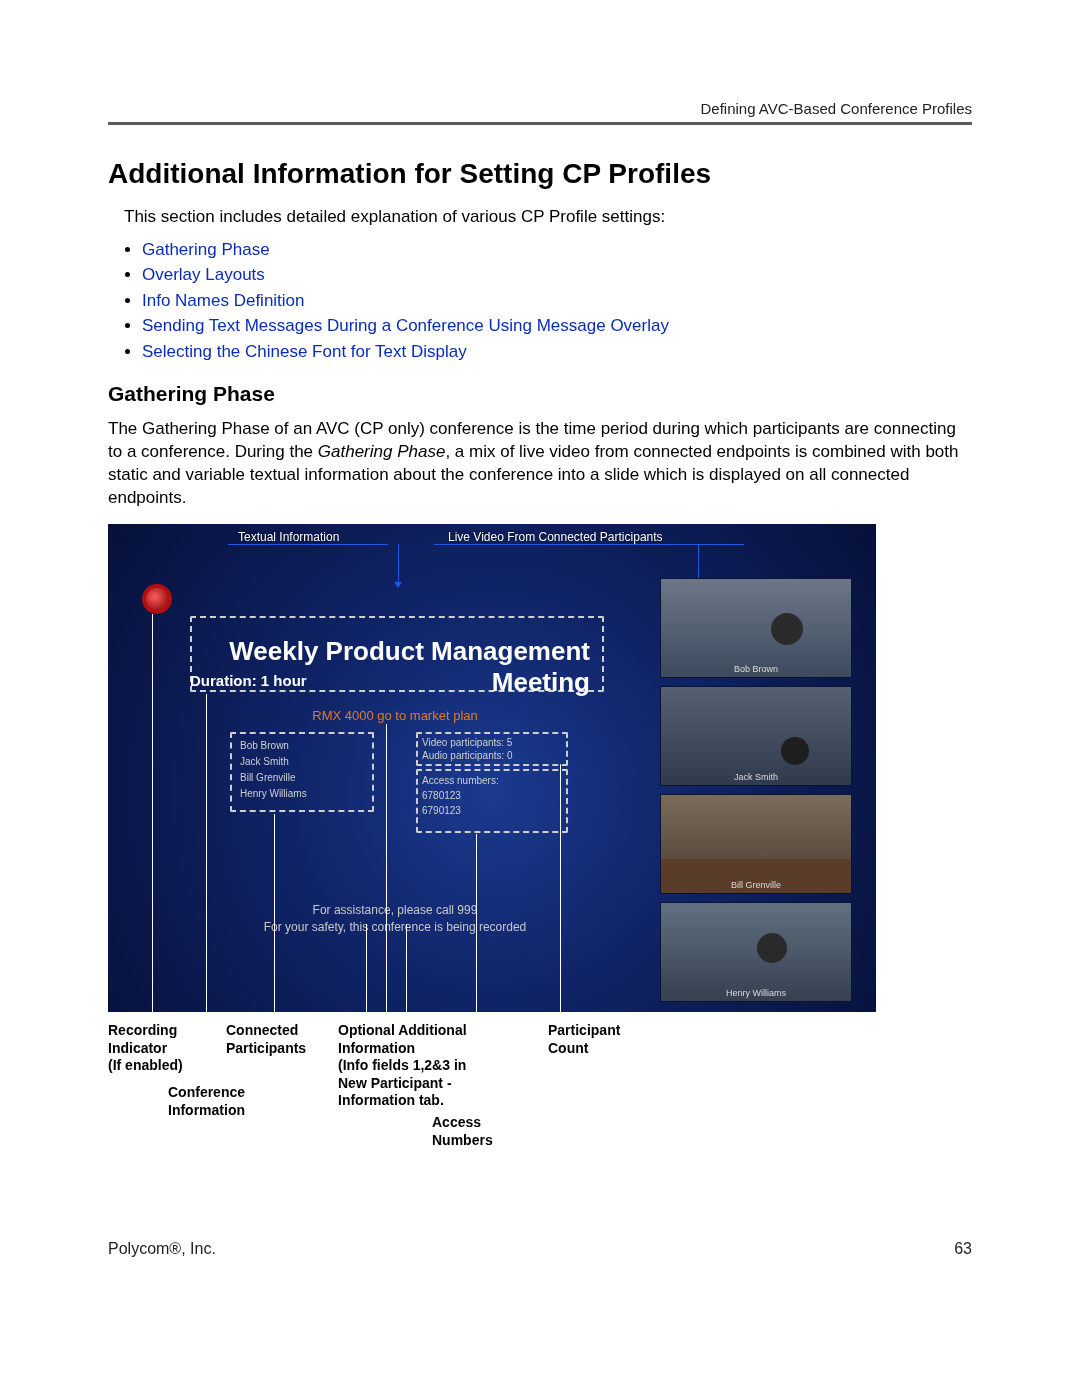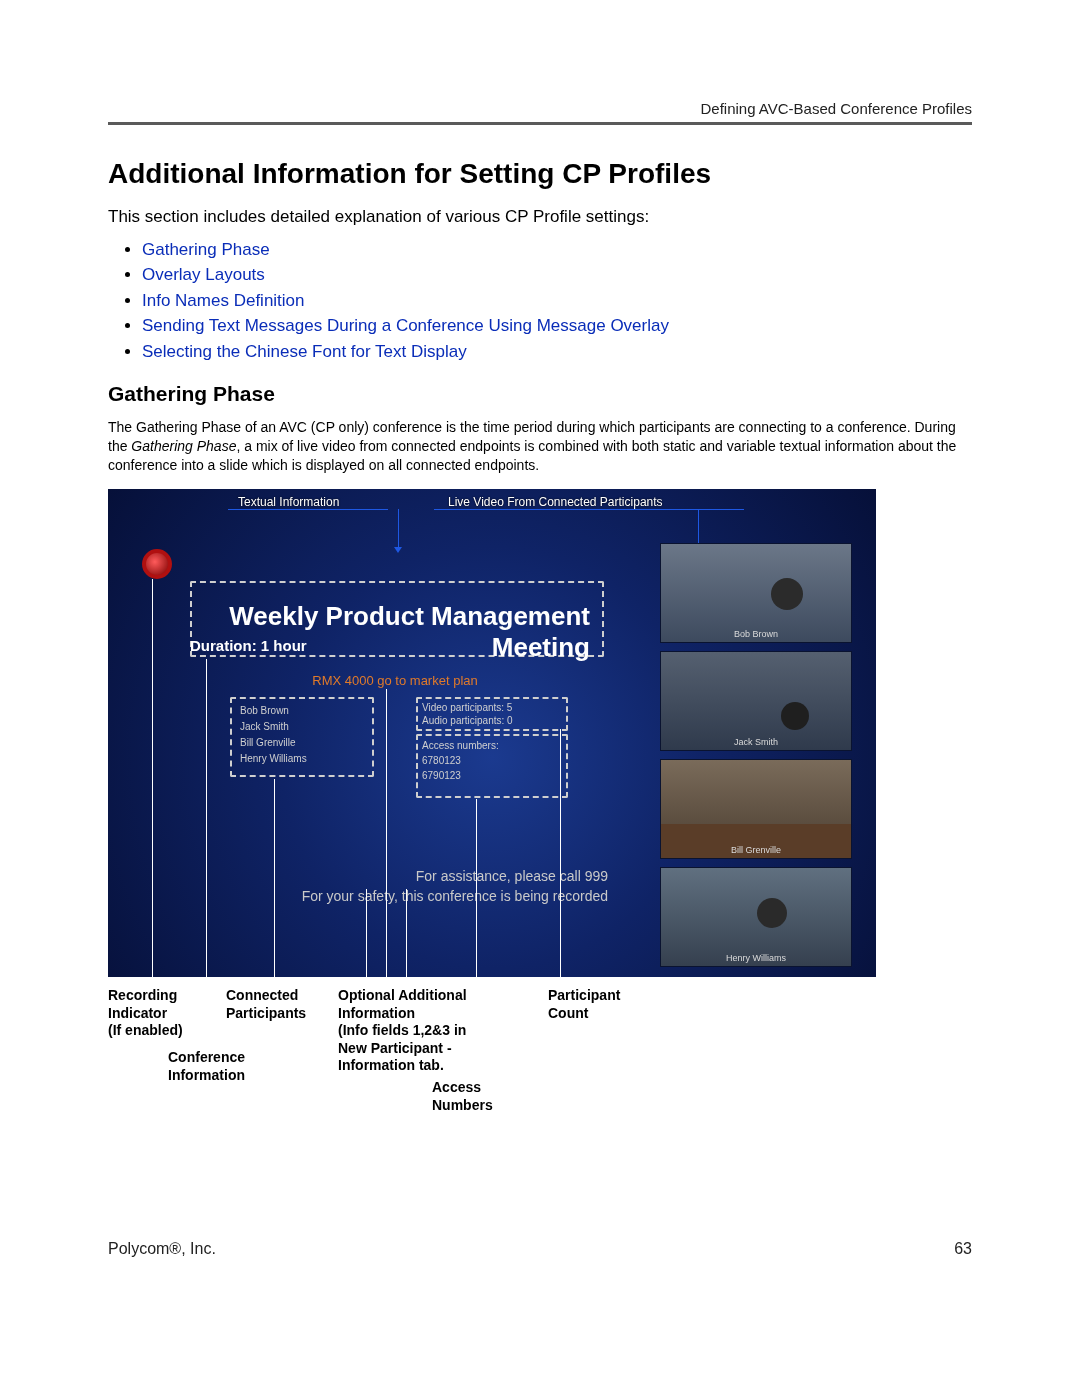--- a/index.html
+++ b/index.html
@@ -37,21 +37,21 @@
     left: 108px;
     right: 108px;
   }
   h1 {
     font-size: 28px;
     font-weight: bold;
     margin: 10px 0 16px 0;
   }
   .intro {
     font-size: 17px;
-    margin: 4px 0 8px 0;
+    margin: 4px 0 8px 16px;
     line-height: 1.35;
   }
   ul.links {
     list-style-type: disc;
     padding-left: 34px;
     margin: 4px 0 12px 0;
   }
   ul.links li {
     color: #0a2db8;
     font-size: 17px;
@@ -59,21 +59,21 @@
   }
   ul.links li::marker {
     color: #000;
   }
   h2 {
     font-size: 21px;
     font-weight: bold;
     margin: 18px 0 8px 0;
   }
   p.body {
-    font-size: 14px;
+    font-size: 17px;
     line-height: 1.35;
     margin: 12px 0 14px 0;
   }
   .italic { font-style: italic; }
   
   .figure {
     width: 868px;
     height: 620px;
     position: relative;
     background: #fff;
@@ -180,25 +180,25 @@
   .access-box { left:308px; top:245px; width:148px; height:60px; }
   .access {
     position:absolute;
     left:314px; top:249px;
     color:#cfcfcf;
     font-size:10px;
     line-height:1.5;
   }
   .assist {
     position:absolute;
-    left:90px; top:378px;
+    left:82px; top:378px;
     width:410px;
-    text-align:right;
+    text-align:center;
     color:#c9c9c9;
-    font-size:14px;
+    font-size:12px;
     line-height:1.4;
   }
   
   .vpanel {
     position:absolute;
     right:24px;
     width:192px;
     height:100px;
     background:#3a4a60;
     border:1px solid #0a1330;

